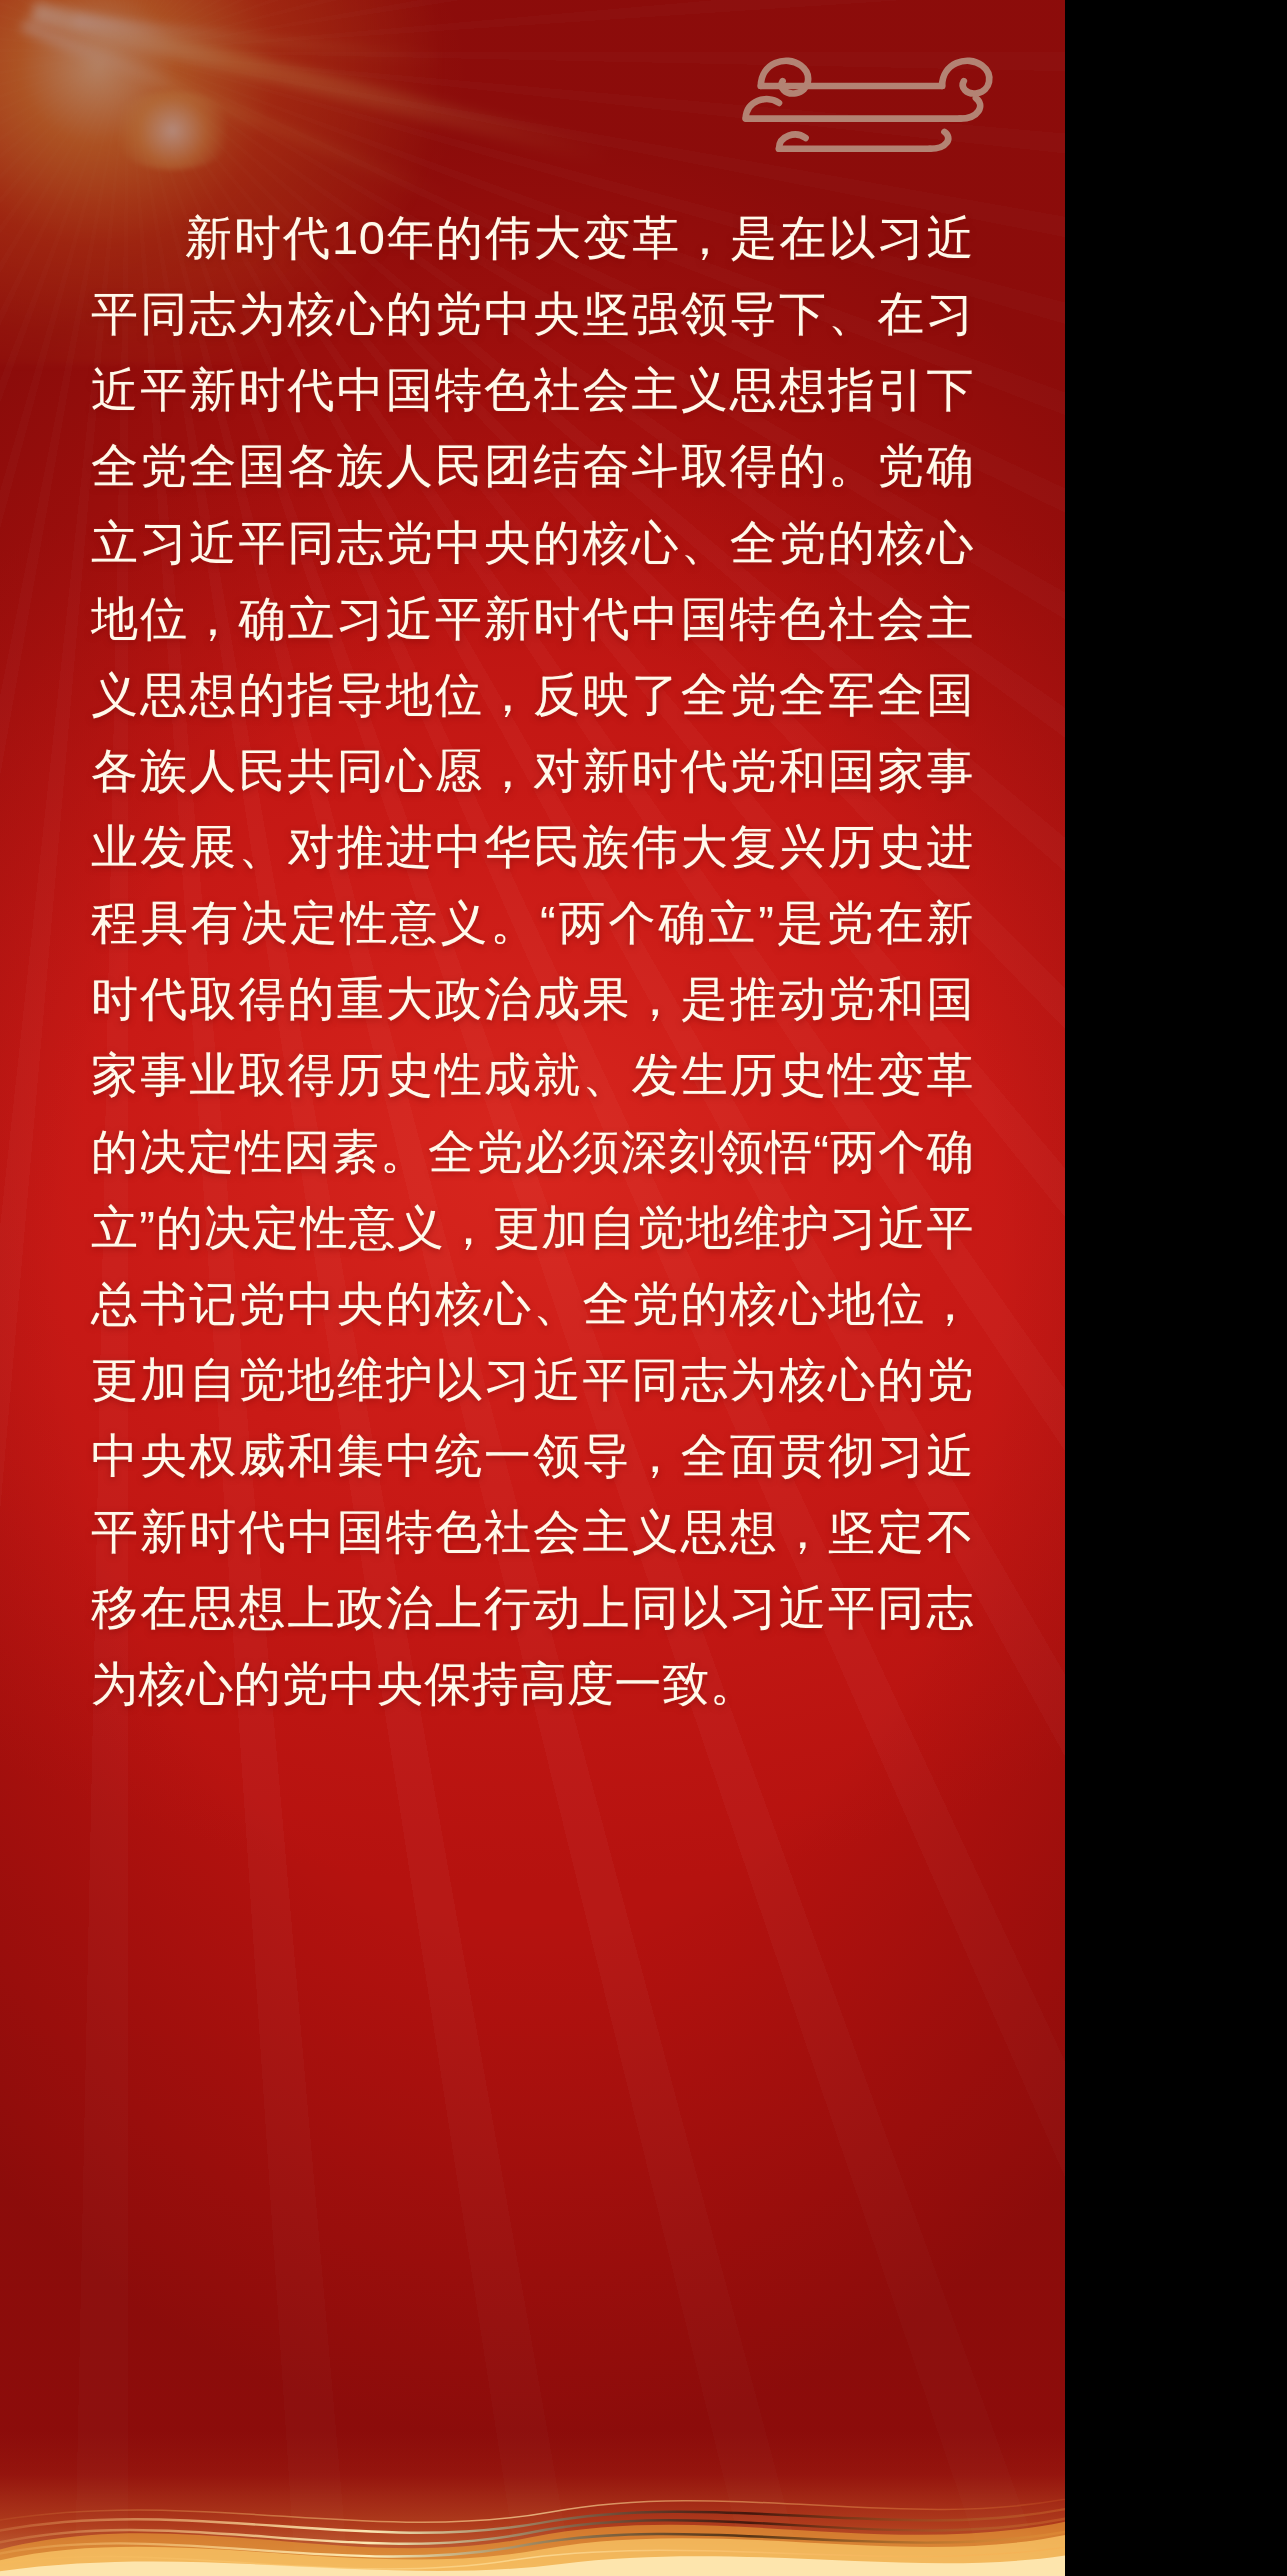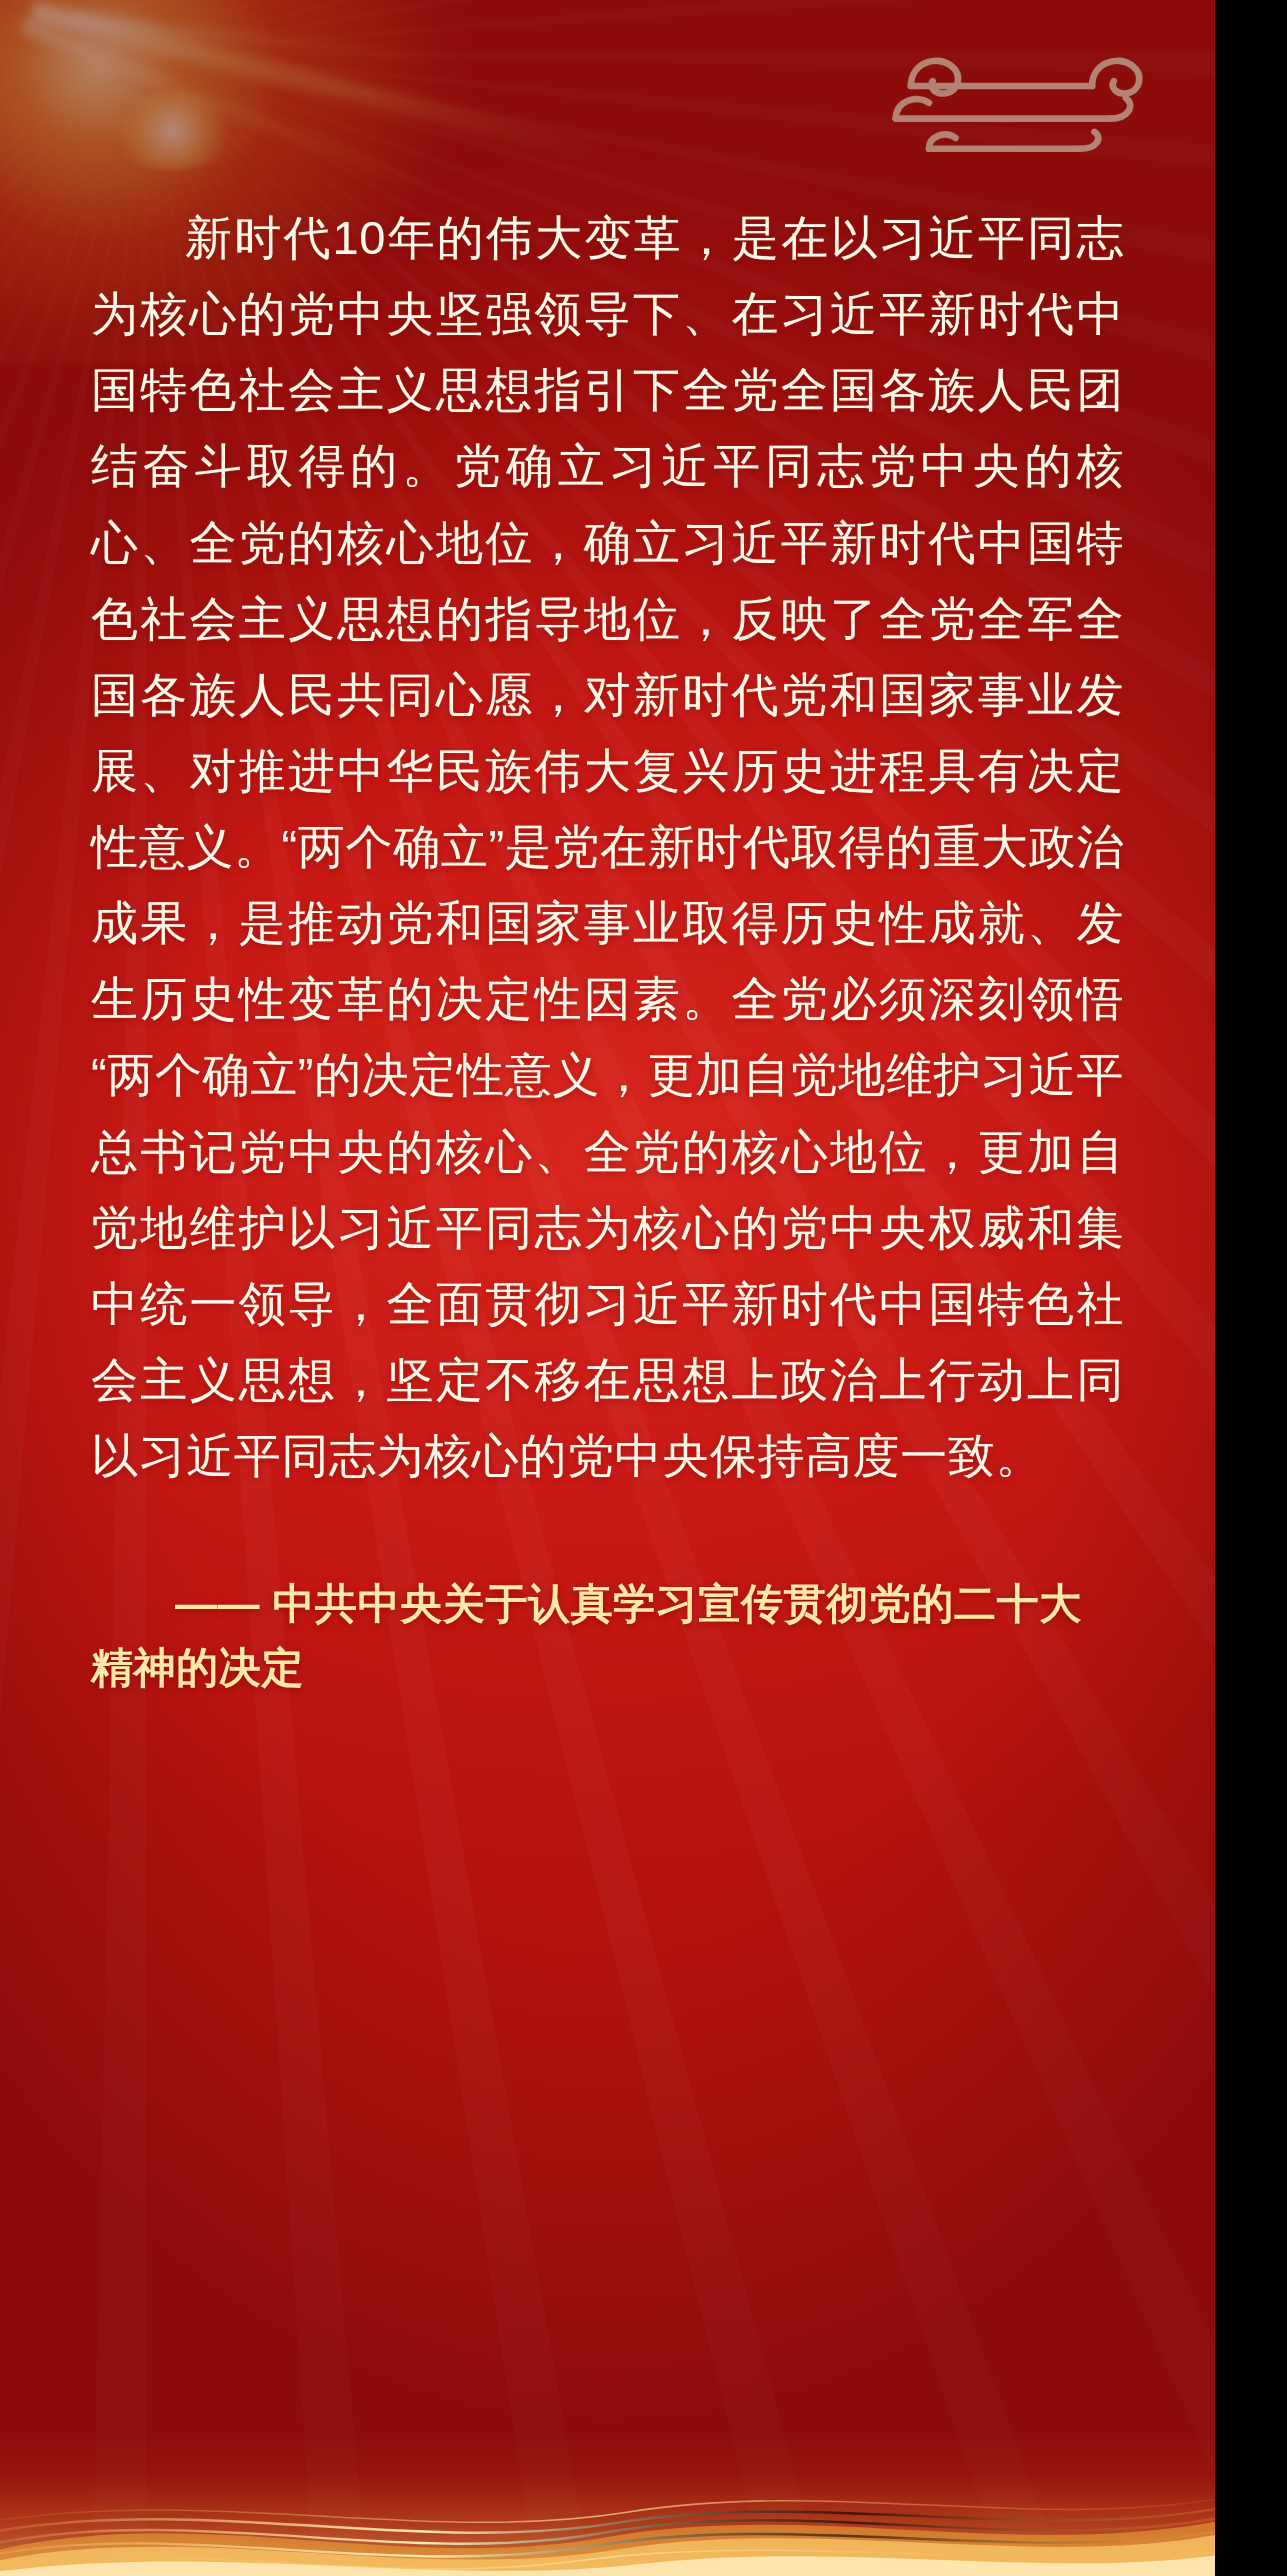--- a/index.html
+++ b/index.html
@@ -2,21 +2,21 @@
 <html lang="zh" style="font-size:9.7px"><head>
 <meta charset="utf-8">
 <style>
   html, body {
     margin: 0;
     padding: 0;
     background: #000;
   }
   .poster {
     position: relative;
-    width: 1215px;
+    width: 1065px;
     height: 2576px;
     overflow: hidden;
     background:
       radial-gradient(ellipse 545px 363px at 8% 3%, rgba(255,190,90,0.55) 0%, rgba(255,120,40,0.25) 35%, rgba(200,30,25,0.0) 70%),
       radial-gradient(ellipse 969px 727px at 50% 45%, #d8261e 0%, #c91a16 45%, #b5120f 100%),
       linear-gradient(180deg, #cf1f1a 0%, #c41916 40%, #bd1513 70%, #a81110 100%);
     font-family: "Liberation Sans", "DejaVu Sans", sans-serif;
   }
 
   
@@ -162,21 +162,20 @@
         <path d="M400 200 C428 200, 438 182, 424 172"></path>
       </g>
     </svg>
   </div>
 
   <div class="bg-vignette"></div>
 
   <div class="content">
     <p class="body-text">新时代10年的伟大变革，是在以习近平同志为核心的党中央坚强领导下、在习近平新时代中国特色社会主义思想指引下全党全国各族人民团结奋斗取得的。党确立习近平同志党中央的核心、全党的核心地位，确立习近平新时代中国特色社会主义思想的指导地位，反映了全党全军全国各族人民共同心愿，对新时代党和国家事业发展、对推进中华民族伟大复兴历史进程具有决定性意义。“两个确立”是党在新时代取得的重大政治成果，是推动党和国家事业取得历史性成就、发生历史性变革的决定性因素。全党必须深刻领悟“两个确立”的决定性意义，更加自觉地维护习近平总书记党中央的核心、全党的核心地位，更加自觉地维护以习近平同志为核心的党中央权威和集中统一领导，全面贯彻习近平新时代中国特色社会主义思想，坚定不移在思想上政治上行动上同以习近平同志为核心的党中央保持高度一致。</p>
 
-    <div class="attribution">—— 中共中央关于认真学习宣传贯彻党的二十大精神的决定</div>
   </div>
 
   <div class="bottom-band">
     <div class="glowbase"></div>
     <svg viewBox="0 0 2126 240" preserveAspectRatio="none" xmlns="http://www.w3.org/2000/svg">
       <defs>
         <linearGradient id="g1" x1="0" y1="0" x2="1" y2="0">
           <stop offset="0%" stop-color="#ffd27a" stop-opacity="0.15"></stop>
           <stop offset="35%" stop-color="#fff0bb" stop-opacity="0.95"></stop>
           <stop offset="70%" stop-color="#ffc濃" stop-opacity="0.6"></stop>

